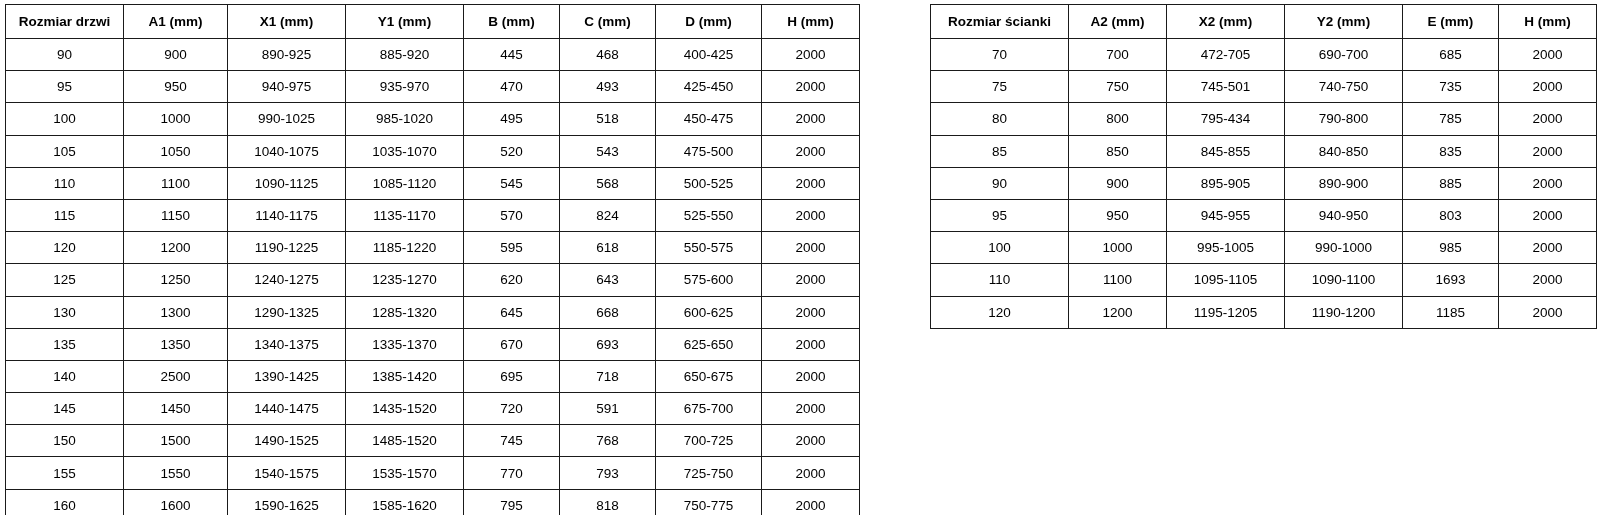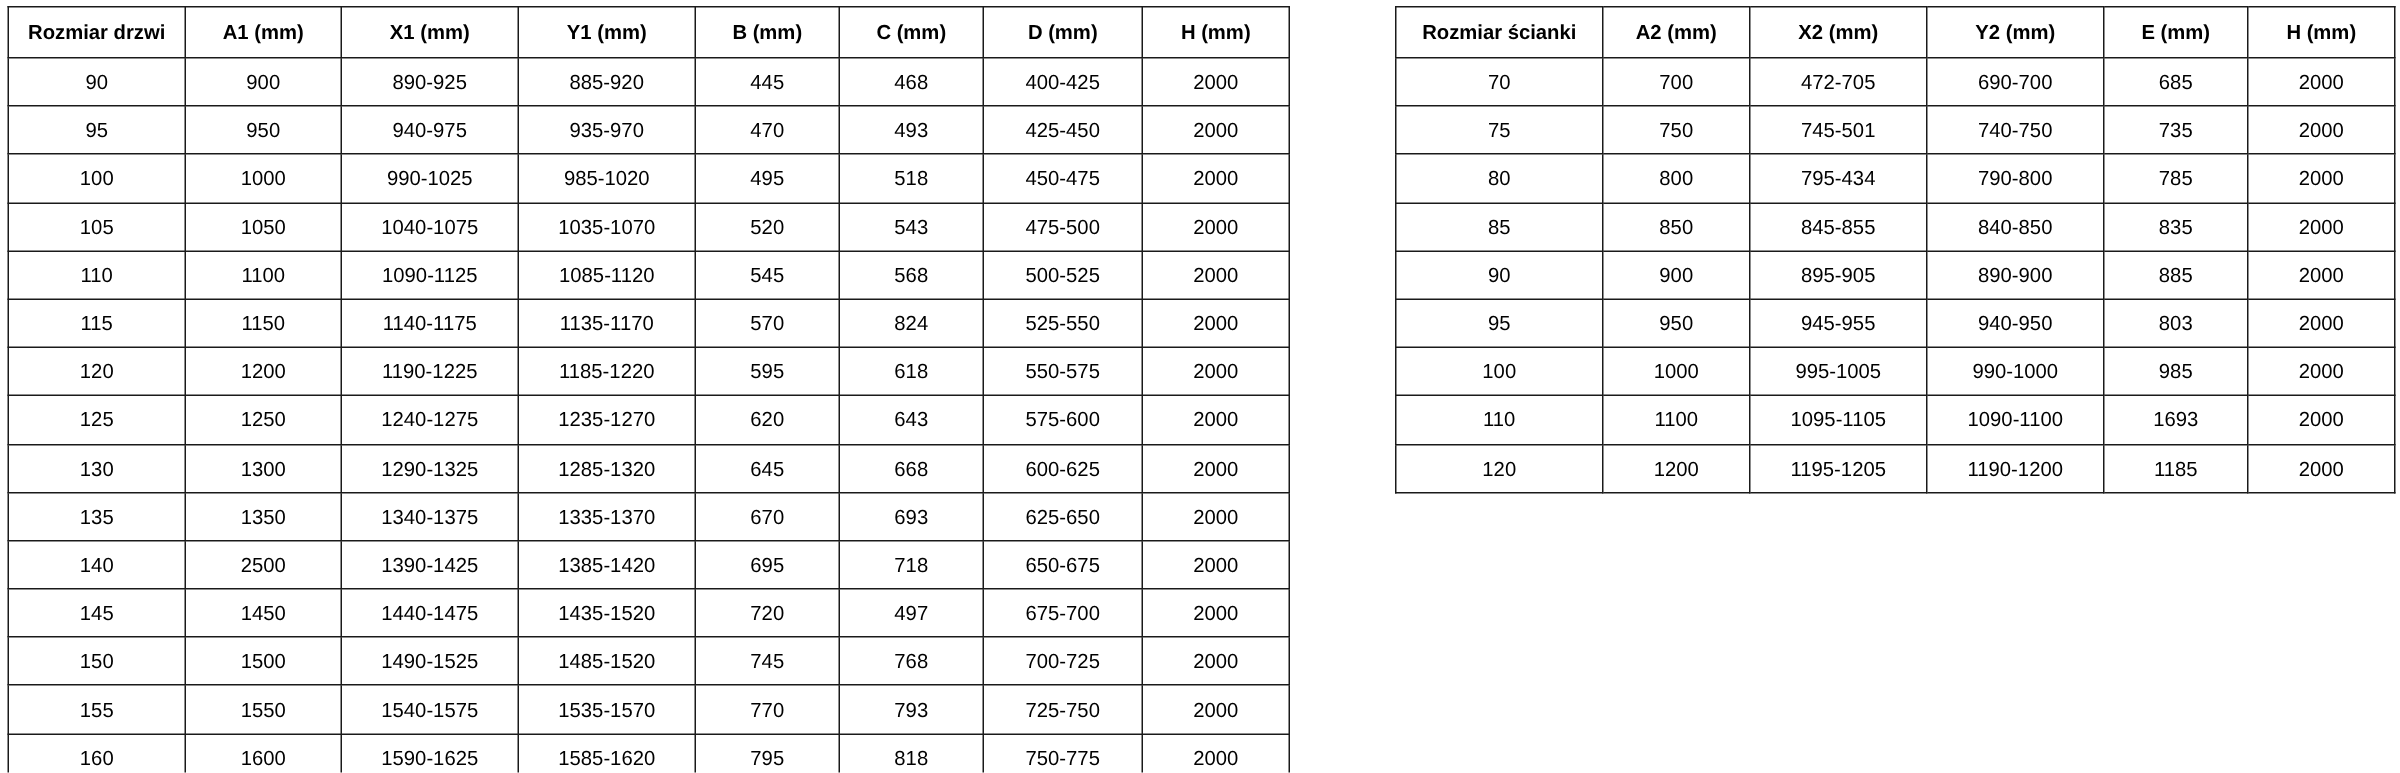--- a/index.html
+++ b/index.html
@@ -208,21 +208,21 @@
             <td>718</td>
             <td>650-675</td>
             <td>2000</td>
           </tr>
           <tr>
             <td>145</td>
             <td>1450</td>
             <td>1440-1475</td>
             <td>1435-1520</td>
             <td>720</td>
-            <td>497</td>
+            <td>591</td>
             <td>675-700</td>
             <td>2000</td>
           </tr>
           <tr>
             <td>150</td>
             <td>1500</td>
             <td>1490-1525</td>
             <td>1485-1520</td>
             <td>745</td>
             <td>768</td>

